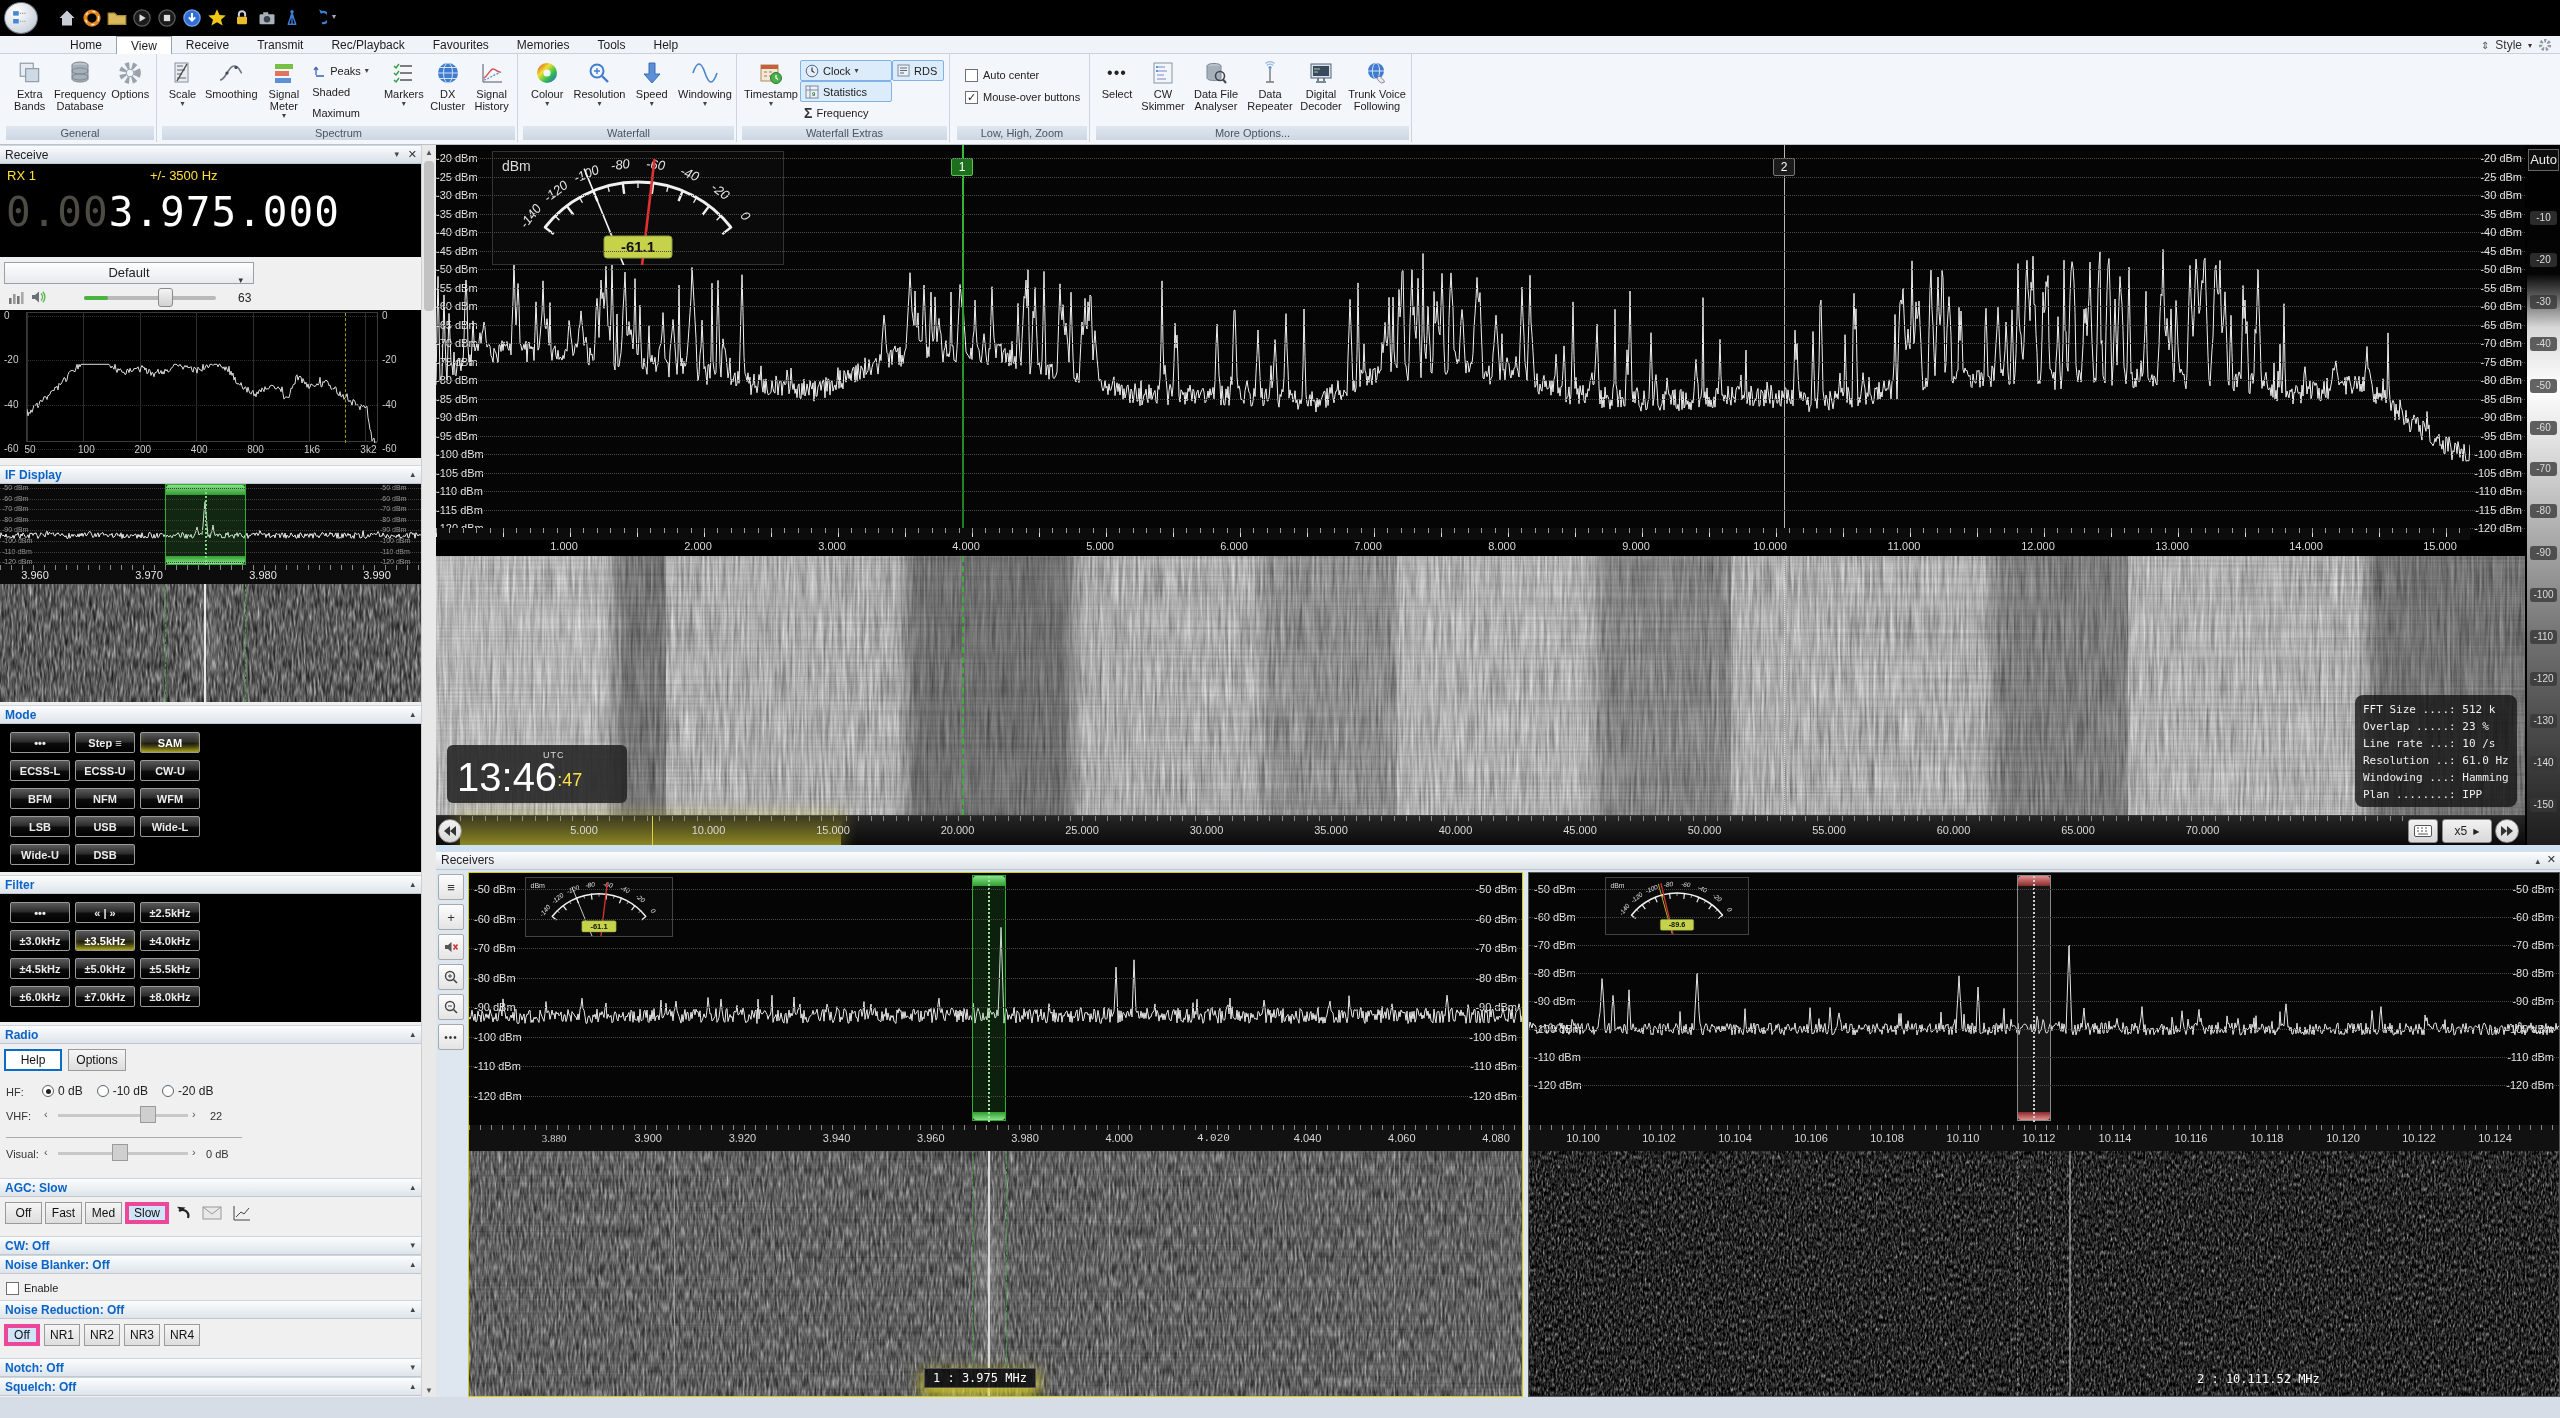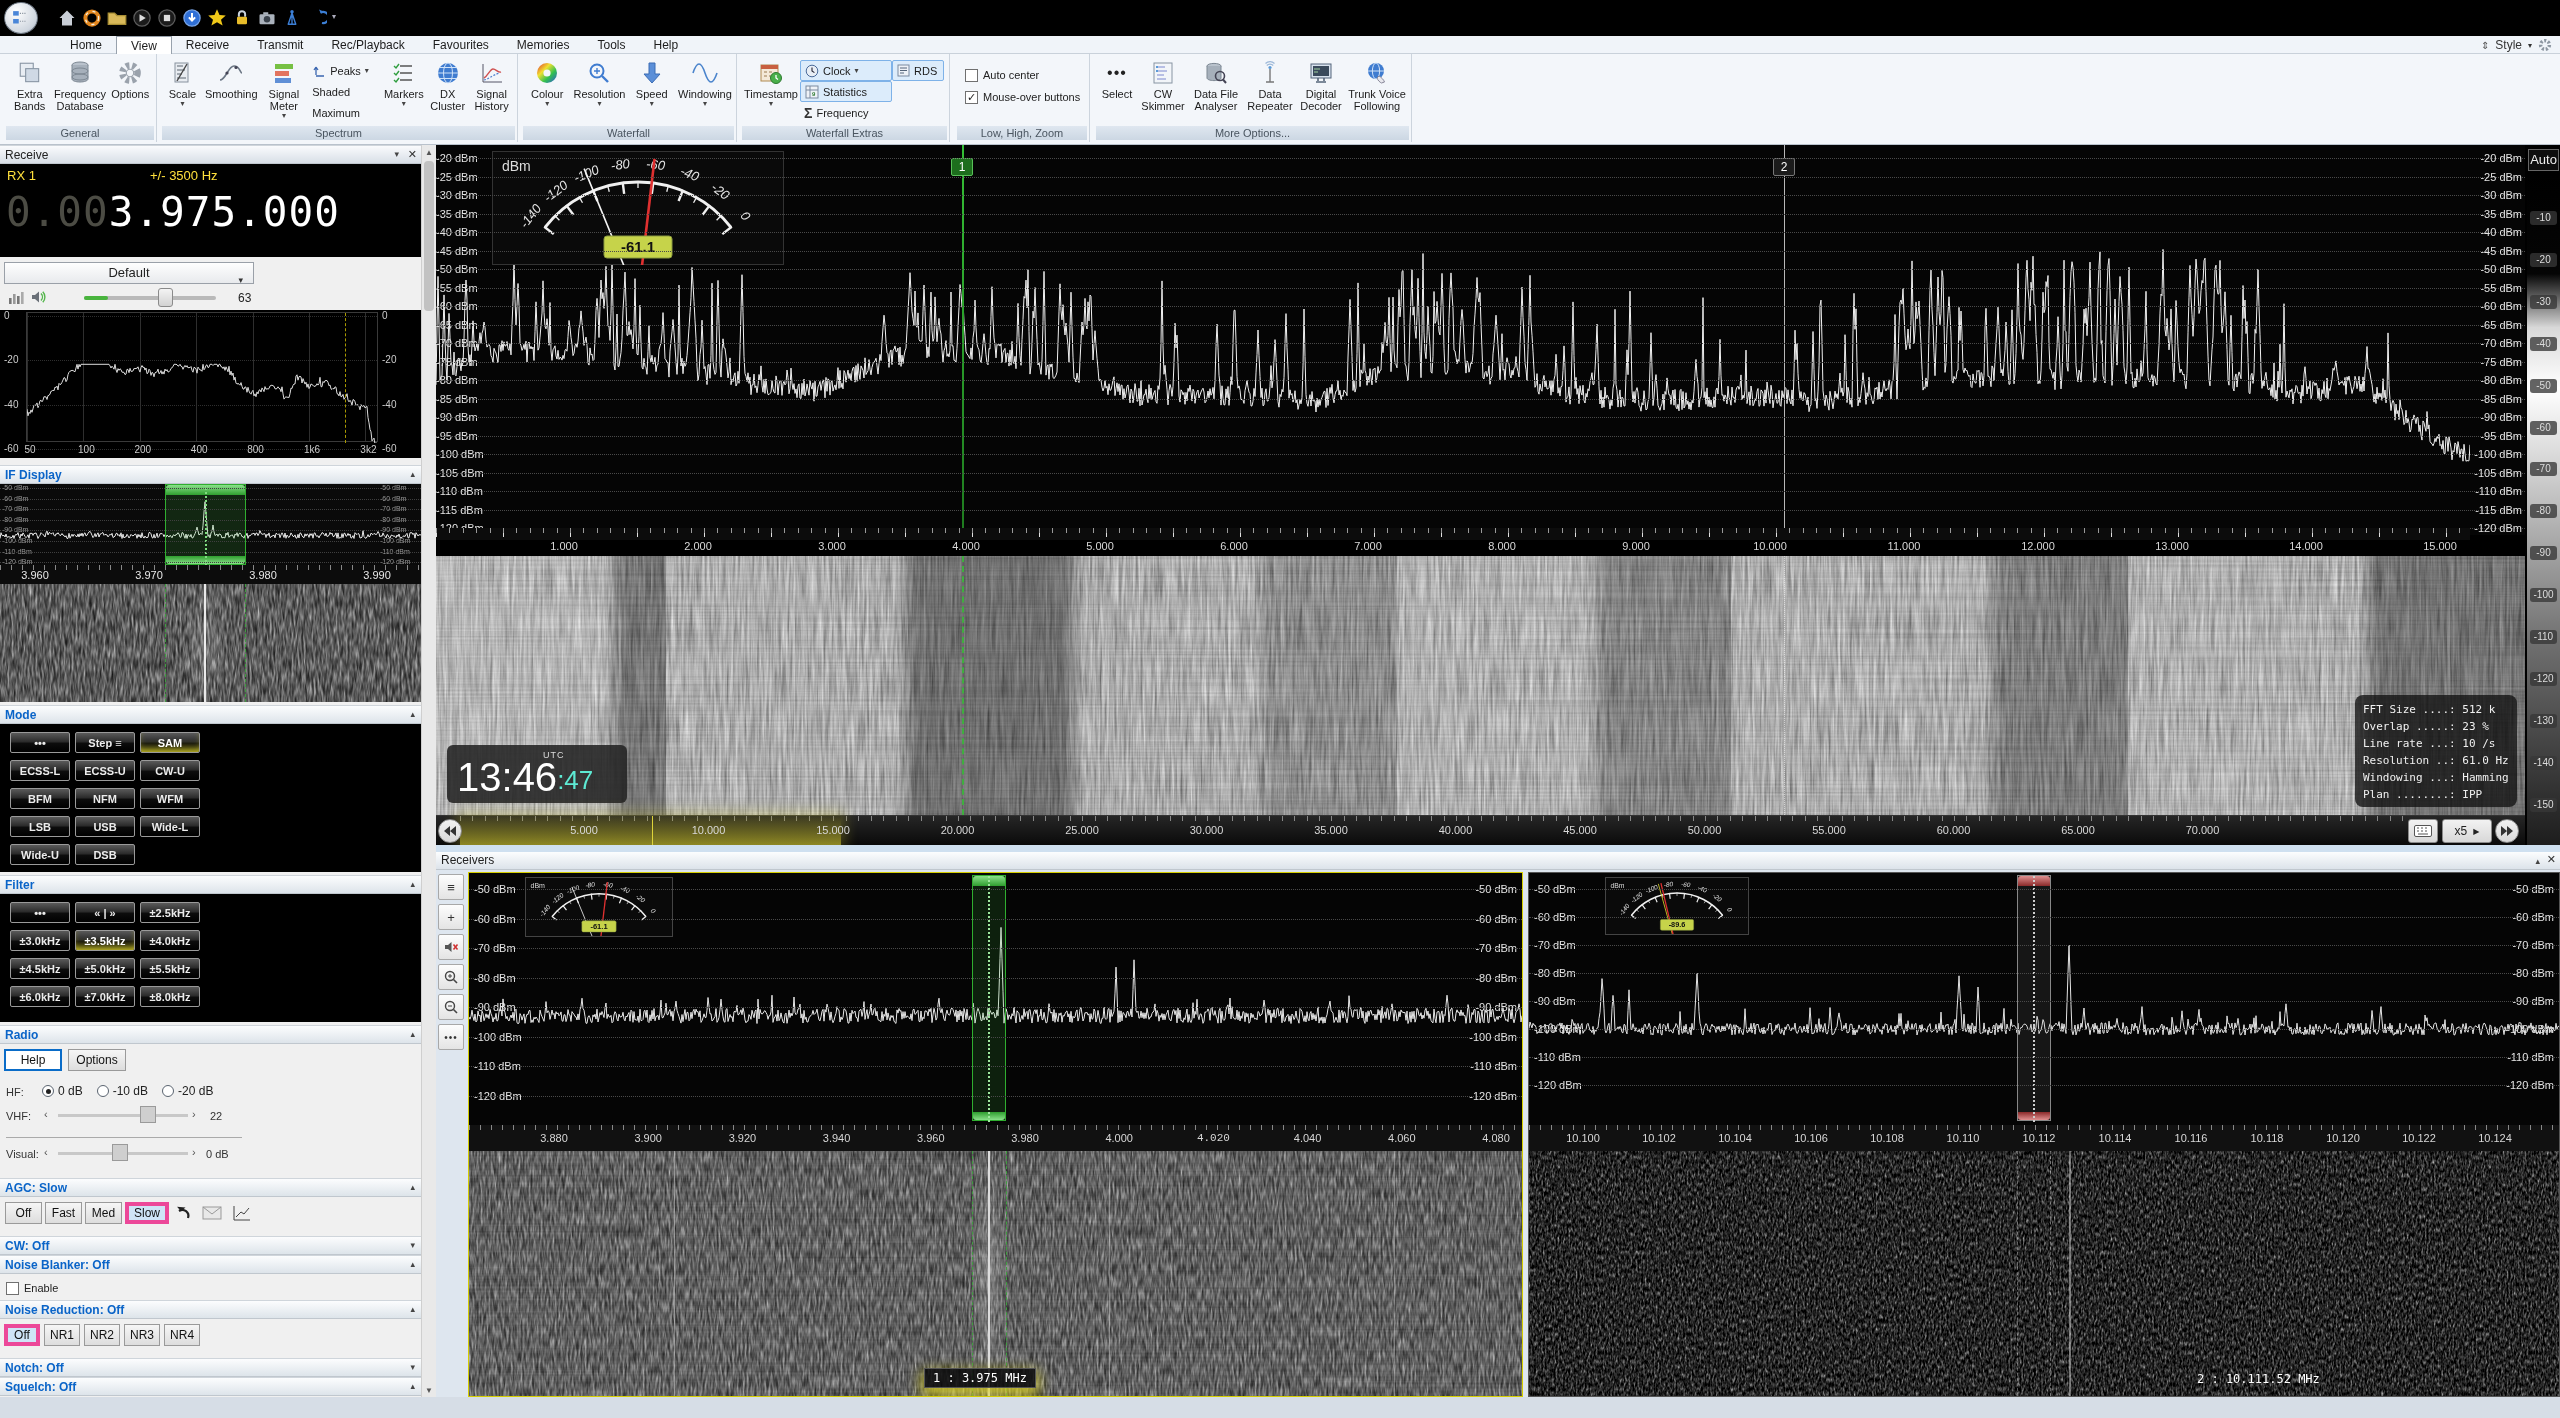--- a/index.html
+++ b/index.html
@@ -64,21 +64,21 @@
 .meterbox{background:#0a0a0a;border:1px solid #333}
 .tickstrip{background:#0c0c0c;background-image:repeating-linear-gradient(90deg,#9a9a9a 0 1px,transparent 1px 13.4px),repeating-linear-gradient(90deg,#e0e0e0 0 1px,transparent 1px 67px);background-size:100% 5px,100% 9px;background-repeat:no-repeat}
 .sclabels{background:#000}
 .sclabels span,.spreadc span{position:absolute;transform:translateX(-50%);font-size:11px;color:#d8d8d8;white-space:nowrap}
 .mline{position:absolute;width:2px}
 .mbadge{position:absolute;width:22px;height:18px;text-align:center;line-height:17px;font-size:12px;color:#fff;border-radius:2px}
 
 .wf{position:absolute;overflow:hidden;background:#000}
 #clockbox{background:rgba(35,35,35,.88);border-radius:6px;color:#fff;display:flex;align-items:flex-end;padding:4px 10px}
 .clkbig{font-size:40px;line-height:44px;font-weight:normal}
-.clksmall{font-size:26px;line-height:38px;color:#5eead4}
+.clksmall{font-size:18px;line-height:38px;color:#fde047}
 .clktz{position:absolute;left:96px;top:5px;font-size:9px;color:#ddd;letter-spacing:1px}
 #fftbox{background:rgba(18,18,18,.78);border-radius:8px;color:#f0f0f0;font-family:"DejaVu Sans Mono",monospace;font-size:11px;line-height:17px;padding:6px 8px}
 
 #navbar{background:linear-gradient(#262626,#0a0a0a);border-top:1px solid #333}
 .navticks{position:absolute;left:24px;right:120px;top:0;height:5px;background-image:repeating-linear-gradient(90deg,#888 0 1px,transparent 1px 12.45px)}
 .navbtn{position:absolute;top:3px;height:24px;background:linear-gradient(#f2f2f2,#d8d8d8);border:1px solid #8a8a8a;border-radius:3px;display:flex;align-items:center;justify-content:center;font-size:12px;color:#222}
 
 #palstrip{background:linear-gradient(#000 0%,#050505 15%,#d8d8d8 23%,#fff 32%,#d2d2d2 44%,#a0a0a0 57%,#6f6f6f 70%,#474747 84%,#1d1d1d 100%)}
 #palstrip span{position:absolute;left:3px;width:27px;height:14px;background:rgba(55,55,55,.78);color:#ddd;font-size:10px;text-align:center;line-height:14px;border-radius:3px}
 .autobtn{background:#0e0e0e;border:1px solid #666;color:#eee;font-size:13px;text-align:center;line-height:20px}
@@ -1107,21 +1107,21 @@
           <div class="gl" style="top: 45.5px; right: 0px; border-top-color: rgb(74, 74, 74);"></div>
           <div class="gl" style="top: 75px; right: 0px; border-top-color: rgb(74, 74, 74);"></div>
           <div class="gl" style="top: 104.5px; right: 0px; border-top-color: rgb(74, 74, 74);"></div>
           <div class="gl" style="top: 134px; right: 0px; border-top-color: rgb(74, 74, 74);"></div>
           <div class="gl" style="top: 163.5px; right: 0px; border-top-color: rgb(74, 74, 74);"></div>
           <div class="gl" style="top: 193px; right: 0px; border-top-color: rgb(74, 74, 74);"></div>
           <div class="gl" style="top: 222.5px; right: 0px; border-top-color: rgb(74, 74, 74);"></div>
         </div>
       <div class="abs ticky" style="left:0;top:252px;width:1053px;height:26px;background-color:#111">
         <div class="spreadc abs" style="left:0;top:7px;width:1053px;height:16px">
-            <span style="left: 85px;">3.880</span>
+            <span style="left: 85px; font-family: Liberation Serif, serif;">3.880</span>
             <span style="left: 179.2px;">3.900</span>
             <span style="left: 273.4px;">3.920</span>
             <span style="left: 367.6px;">3.940</span>
             <span style="left: 461.8px;">3.960</span>
             <span style="left: 556px;">3.980</span>
             <span style="left: 650.2px;">4.000</span>
             <span style="left: 744.4px; font-family: Liberation Mono, monospace;">4.020</span>
             <span style="left: 838.6px;">4.040</span>
             <span style="left: 932.8px;">4.060</span>
             <span style="left: 1027px;">4.080</span>

